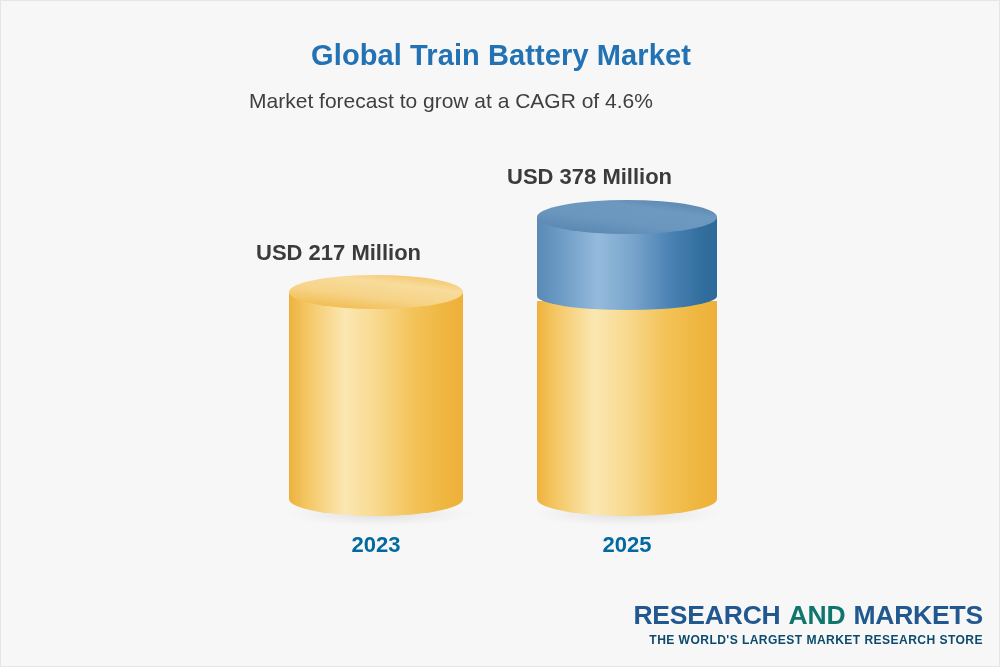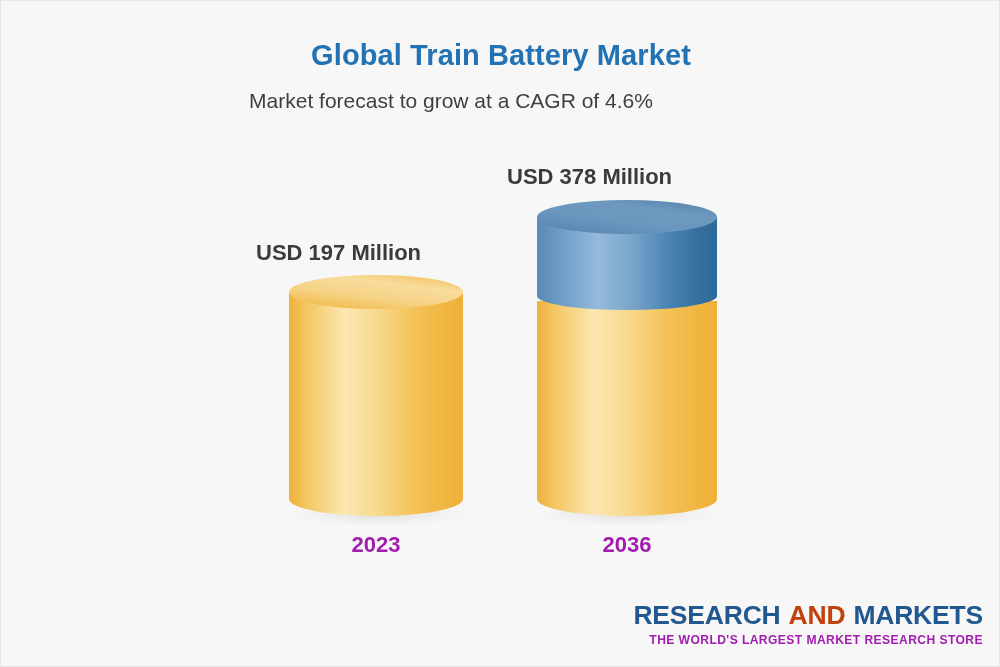--- a/index.html
+++ b/index.html
@@ -64,21 +64,21 @@
     top: 163px;
     width: 240px;
   }
 
   
   .year-label {
     position: absolute;
     top: 531px;
     font-size: 22px;
     font-weight: bold;
-    color: #a21caf;
+    color: #0369a1;
     text-align: center;
     width: 240px;
     white-space: nowrap;
   }
   .year-label.y2023 { left: 255px; }
   .year-label.y2030 { left: 506px; }
 
   
   #bars {
     position: absolute;
@@ -108,27 +108,27 @@
     font-weight: bold;
     letter-spacing: -0.2px;
     white-space: nowrap;
   }
   .logo-main .w-research,
   .logo-main .w-markets {
     color: #21588f;
     text-align: center;
   }
   .logo-main .w-and {
-    color: #c2410c;
+    color: #0f766e;
   }
   .logo-tagline {
     margin-top: 5px;
     font-size: 12.1px;
     font-weight: bold;
-    color: #a21caf;
+    color: #0c4a6e;
     letter-spacing: 0.42px;
     white-space: nowrap;
   }
 </style>
 </head>
 <body>
 
 <div id="canvas">
 
   <div class="title">Global Train Battery Market</div>
@@ -191,25 +191,25 @@
       <ellipse cx="626" cy="513" rx="98" ry="13" fill="url(#groundShadow)"></ellipse>
 
       <path d="M536,300 L536,498 A90,17 0 0 0 716,498 L716,300 Z" fill="url(#goldBody)"></path>
 
       <path d="M536,216 L536,295 A90,14 0 0 0 716,295 L716,216 Z" fill="url(#blueBody)"></path>
 
       <ellipse cx="626" cy="216" rx="90" ry="17" fill="url(#blueCap)"></ellipse>
     </g>
   </svg>
 
-  <div class="value-label v2023">USD 197 Million</div>
+  <div class="value-label v2023">USD 217 Million</div>
   <div class="value-label v2030">USD 378 Million</div>
 
   <div class="year-label y2023">2023</div>
-  <div class="year-label y2030">2036</div>
+  <div class="year-label y2030">2025</div>
 
 
   <div class="logo">
     <div class="logo-main"><span class="w-research">RESEARCH</span><span class="w-and" style="margin: 0px 8px;">AND</span><span class="w-markets">MARKETS</span></div>
     <div class="logo-tagline">THE WORLD'S LARGEST MARKET RESEARCH STORE</div>
   </div>
 
 </div>
 
 </body></html>

